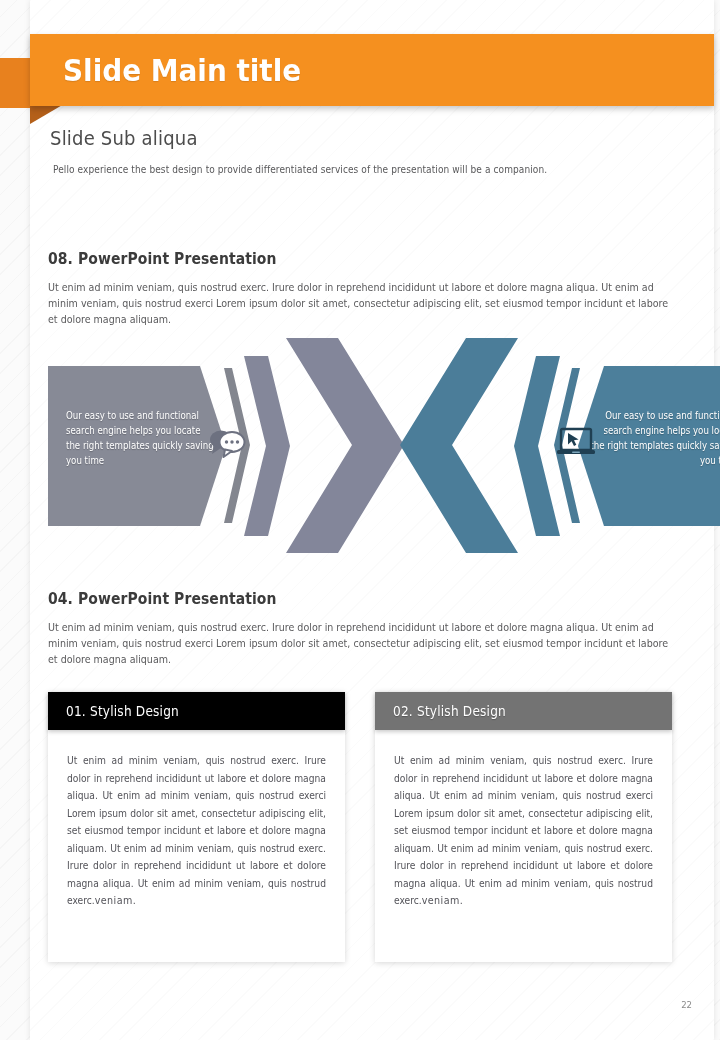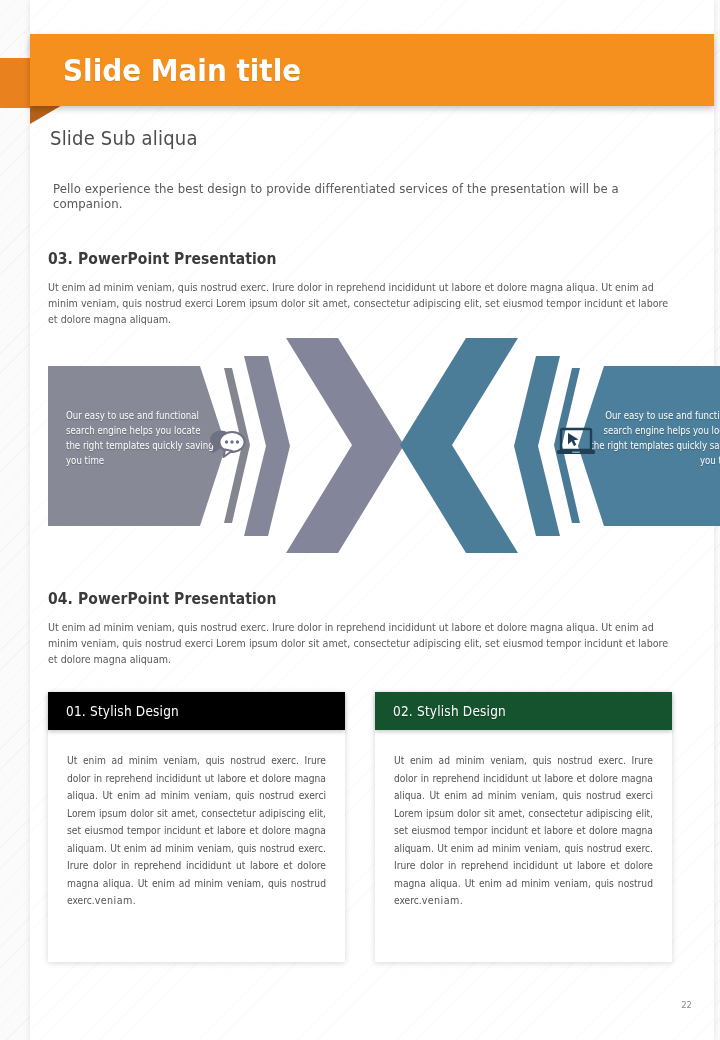--- a/index.html
+++ b/index.html
@@ -93,23 +93,23 @@
 
   
   #sub-title-block { position: absolute; left: 50px; top: 126px; width: 640px; }
   #slide-sub-title {
     font-size: 20px;
     color: #4c4c4c;
     font-weight: normal;
     letter-spacing: 0.2px;
   }
   #slide-sub-desc {
-    margin-top: 31px;
+    margin-top: 14px;
     margin-left: 3px;
-    font-size: 13px;
+    font-size: 10px;
     color: #58585a;
     letter-spacing: 0.1px;
   }
 
   
   .section-block { position: absolute; left: 48px; width: 624px; }
   .section-heading {
     font-size: 15.5px;
     font-weight: bold;
     color: #3b3b3b;
@@ -247,21 +247,21 @@
     position: relative;
   }
   .card-header {
     height: 38px;
     display: flex;
     align-items: center;
     padding-left: 18px;
     box-shadow: 0 2px 4px rgba(0,0,0,0.20);
   }
   .card-header-gray { background: #000000; }
-  .card-header-blue { background: #14532d; }
+  .card-header-blue { background: #737373; }
   .card-header-title {
     color: #ffffff;
     font-size: 13.5px;
     letter-spacing: 0.2px;
     text-shadow: 0 1px 1px rgba(0,0,0,0.25);
   }
   .card-body {
     padding: 22px 19px 0 19px;
     font-size: 10.2px;
     line-height: 17.5px;
@@ -299,21 +299,21 @@
     <div id="slide-main-title">Slide Main title</div>
   </div>
 </div>
 
 <div id="sub-title-block">
   <div id="slide-sub-title">Slide Sub aliqua</div>
   <div id="slide-sub-desc">Pello experience the best design to provide differentiated services of the presentation will be a companion.</div>
 </div>
 
 <div class="section-block" id="section-01">
-  <div class="section-heading">03. PowerPoint Presentation</div>
+  <div class="section-heading">08. PowerPoint Presentation</div>
   <div class="section-body">Ut enim ad minim veniam, quis nostrud exerc. Irure dolor in reprehend incididunt ut labore et dolore magna aliqua. Ut enim ad minim veniam, quis nostrud exerci  Lorem ipsum dolor sit amet, consectetur adipiscing elit, set eiusmod tempor incidunt et labore et dolore magna aliquam.</div>
 </div>
 
 <div id="chevron-diagram">
 
   <div class="chev-left" id="chev-l-big"></div>
   <div class="chev-left" id="chev-l-mid"></div>
   <div class="chev-left" id="chev-l-thin"></div>
 
   <div id="left-panel">

